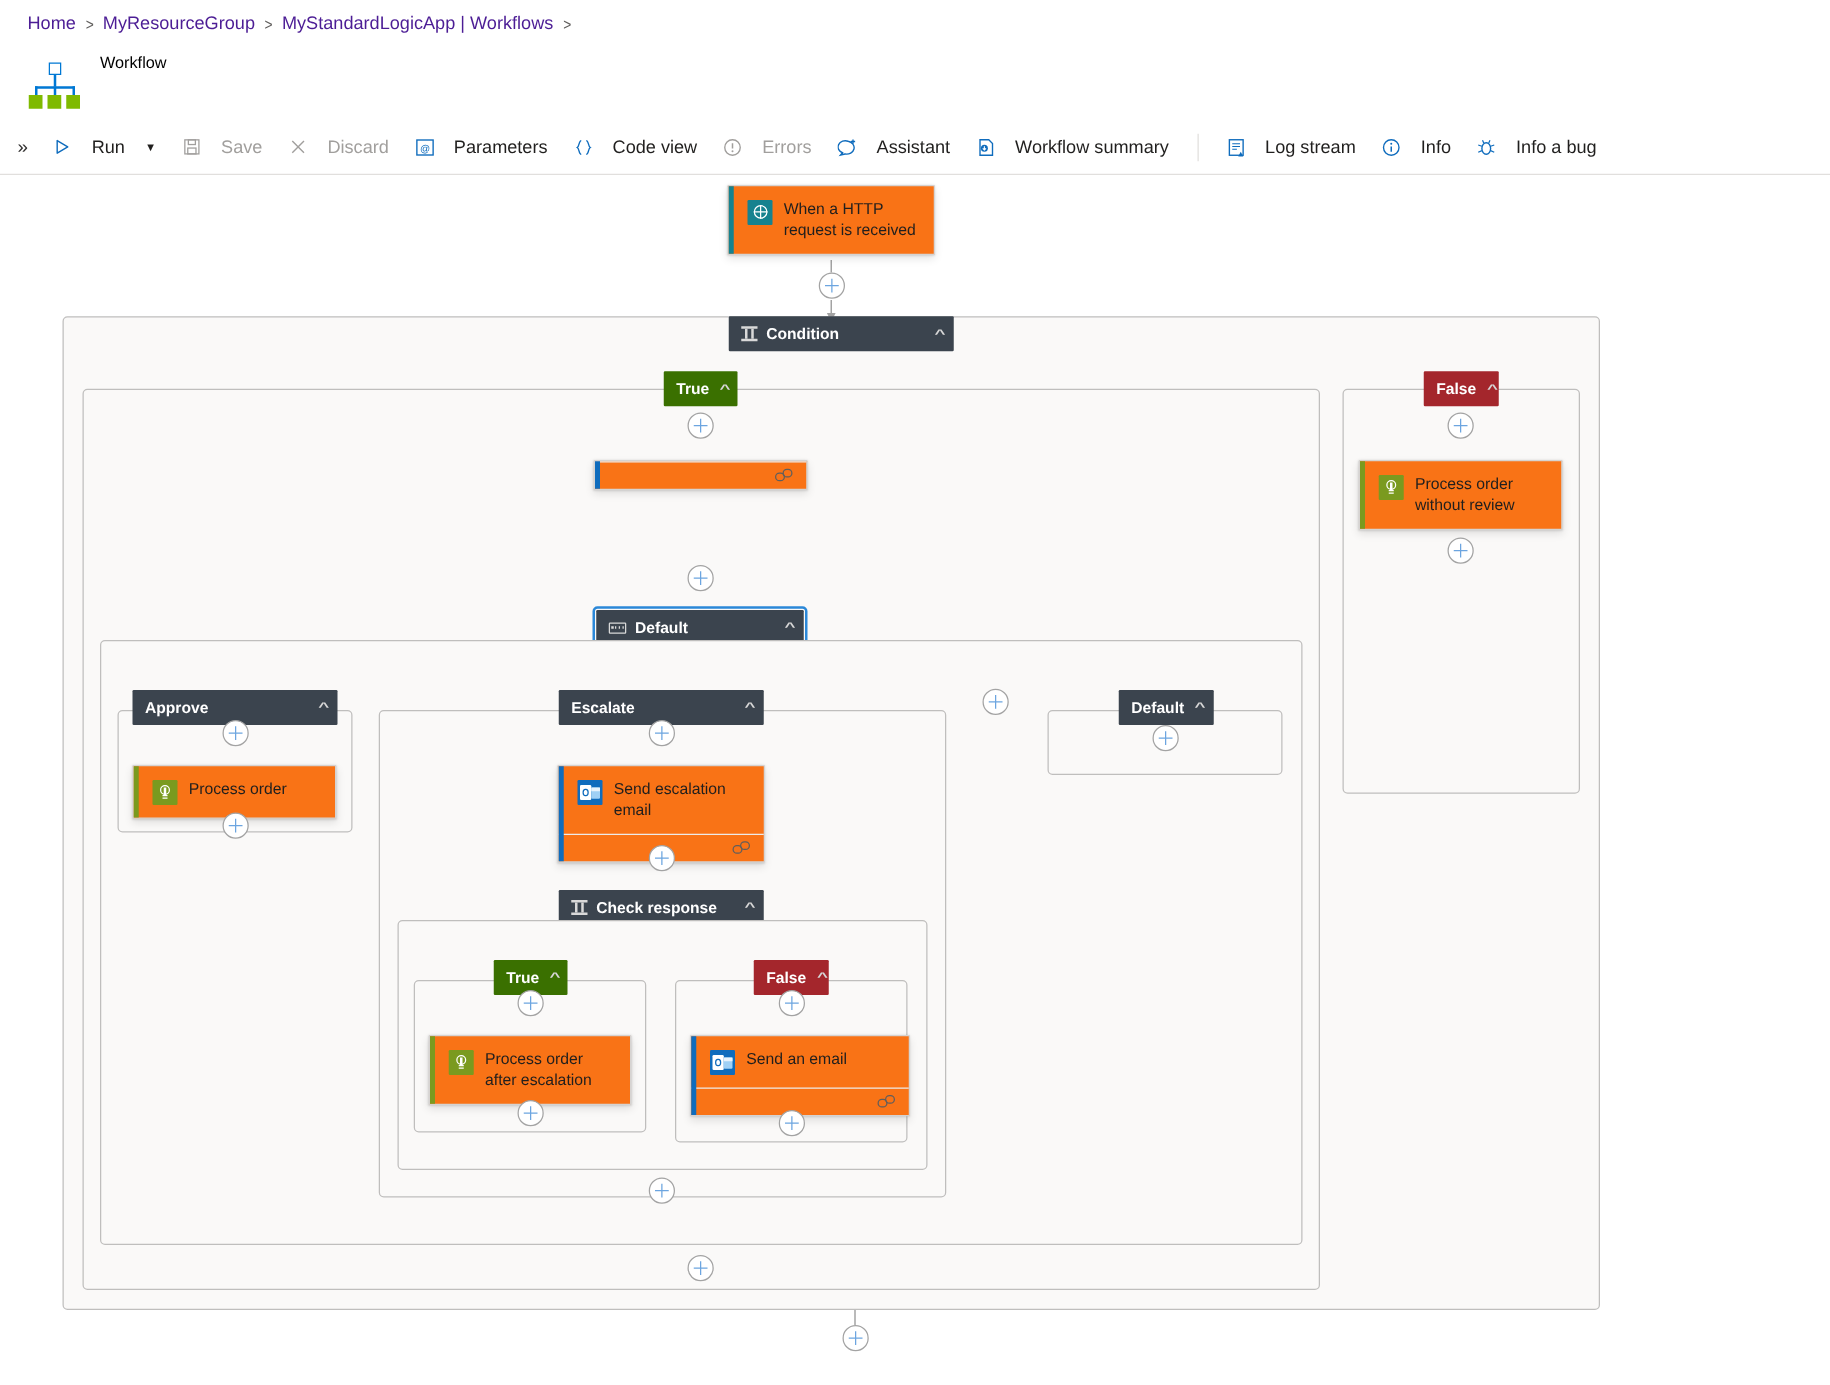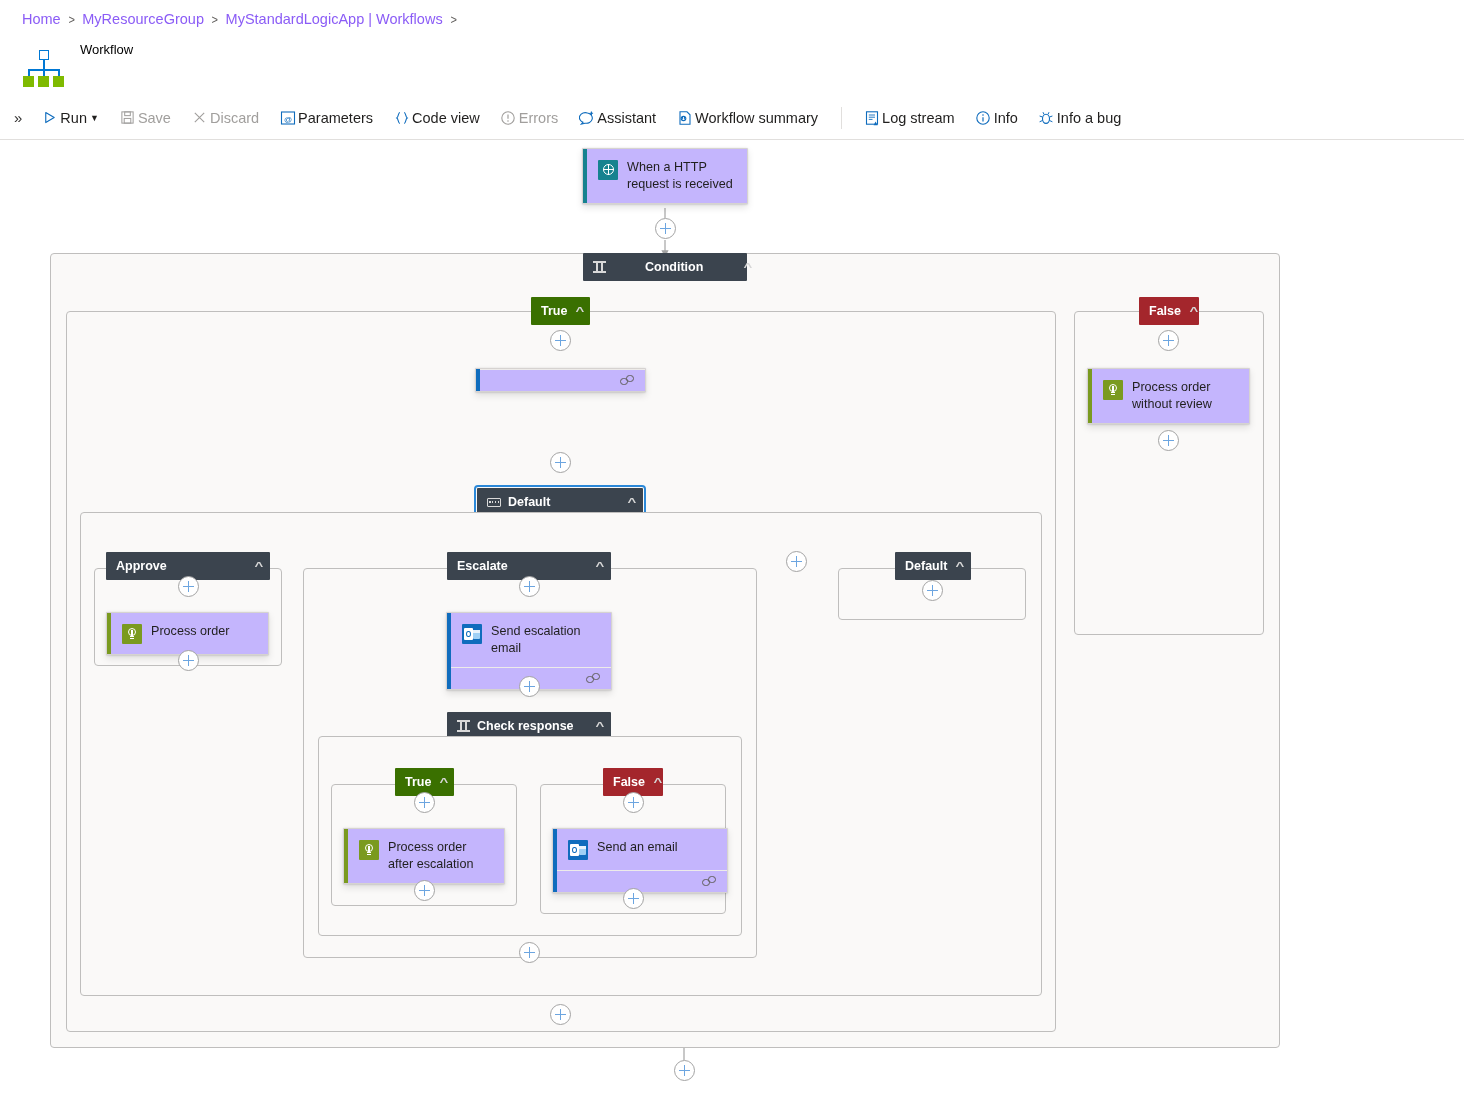--- a/index.html
+++ b/index.html
@@ -12,21 +12,21 @@
     overflow: hidden;
   }
 
   
   #breadcrumb {
     display: flex; align-items: center;
     padding: 8px 0 0 22px;
     font-size: 14.5px;
     height: 30px;
   }
-  #breadcrumb .crumb { color: #8b5cf6; cursor: pointer; }
+  #breadcrumb .crumb { color: #4c1d95; cursor: pointer; }
   #breadcrumb .sep {
     color: #605e5c; margin: 0 7px; font-size: 13px;
     transform: scaleX(0.85);
   }
 
   
   #title-row {
     display: flex; align-items: flex-start;
     padding: 10px 0 0 22px;
     height: 62px;
@@ -60,21 +60,21 @@
   #toolbar {
     display: flex; align-items: center;
     height: 44px; padding-left: 8px;
     border-bottom: 1px solid #e1dfdd;
     margin-top: 4px;
   }
   #toolbar .chevrons {
     color: #323130; font-size: 15px; padding: 0 10px 0 6px; cursor: pointer;
   }
   .tb-item {
-    display: flex; align-items: center; gap: 2px;
+    display: flex; align-items: center; gap: 15px;
     height: 32px; padding: 0 9px; margin-right: 2px;
     font-size: 14.5px; color: #201f1e; cursor: pointer;
     white-space: nowrap; border-radius: 2px;
   }
   .tb-item.disabled { color: #a19f9d; cursor: default; }
   .tb-item .ic { display: inline-flex; width: 17px; height: 17px; align-items: center; justify-content: center; }
   .tb-item .caret { font-size: 9px; color: #201f1e; margin-left: 1px; }
   .tb-sep { width: 1px; height: 22px; background: #e1dfdd; margin: 0 12px; }
 
   
@@ -117,21 +117,21 @@
     font-size: 10px; color: #d6d6d6; margin-left: 10px;
     transform: scaleX(1.5); display: inline-block;
   }
   .hnode.selected { outline: 2px solid #2b88d8; outline-offset: 1px; }
   .hnode.green { background: #3a7000; }
   .hnode.green .hlabel { color: #fff; }
   .hnode.red { background: #a4262c; }
 
   
   .card {
-    position: absolute; background: #c4b5fd;
+    position: absolute; background: #f97316;
     border: 1px solid #d6d3d1;
     box-shadow: 0 0.6px 1.8px rgba(0,0,0,0.12), 0 3.2px 7.2px rgba(0,0,0,0.10);
     cursor: pointer; border-radius: 1px;
     display: flex; flex-direction: column;
   }
   .card .accent { position: absolute; left: 0; top: 0; bottom: 0; width: 4px; }
   .card .body { display: flex; align-items: flex-start; gap: 9px; padding: 10px 12px 10px 15px; }
   .card .ic-box {
     width: 20px; height: 20px; flex: 0 0 20px; margin-top: 1px;
     display: flex; align-items: center; justify-content: center;
@@ -422,21 +422,21 @@
   </div>
 
   <div class="plus" style="left:655px; top:78px;"></div>
 
   <div class="scope" style="left:50px; top:113px; width:1230px; height:795px;"></div>
 
   <div class="scope" style="left:66px; top:171px; width:990px; height:721px;"></div>
 
   <div class="scope" style="left:1074px; top:171px; width:190px; height:324px;"></div>
 
-  <div class="hnode" style="left:583px; top:113px; width:164px;gap:32px;">
+  <div class="hnode" style="left:583px; top:113px; width:180px;">
     <span class="hic">
       <span class="cond-ic">
           <i class="t"></i>
           <i class="a1"></i>
           <i class="a2"></i>
           <i class="b"></i>
         </span>
     </span>
     <span class="hlabel">Condition</span>
     <span class="hcaret">^</span>

